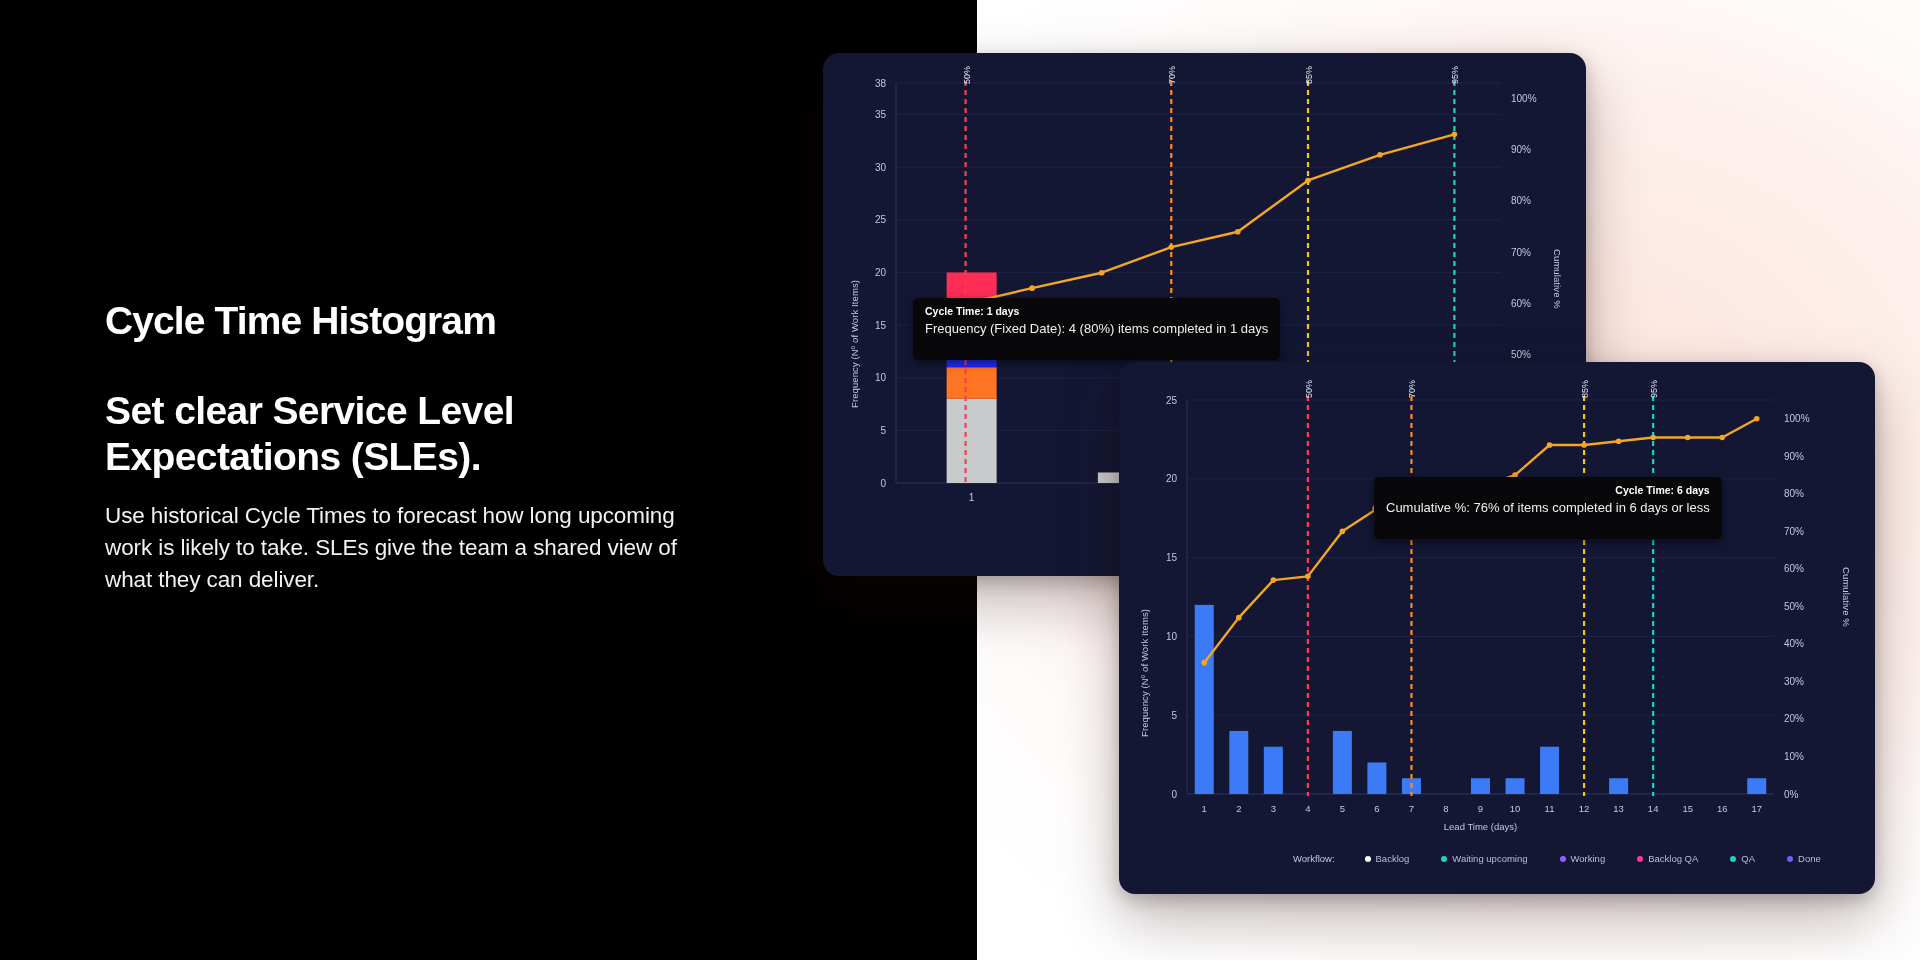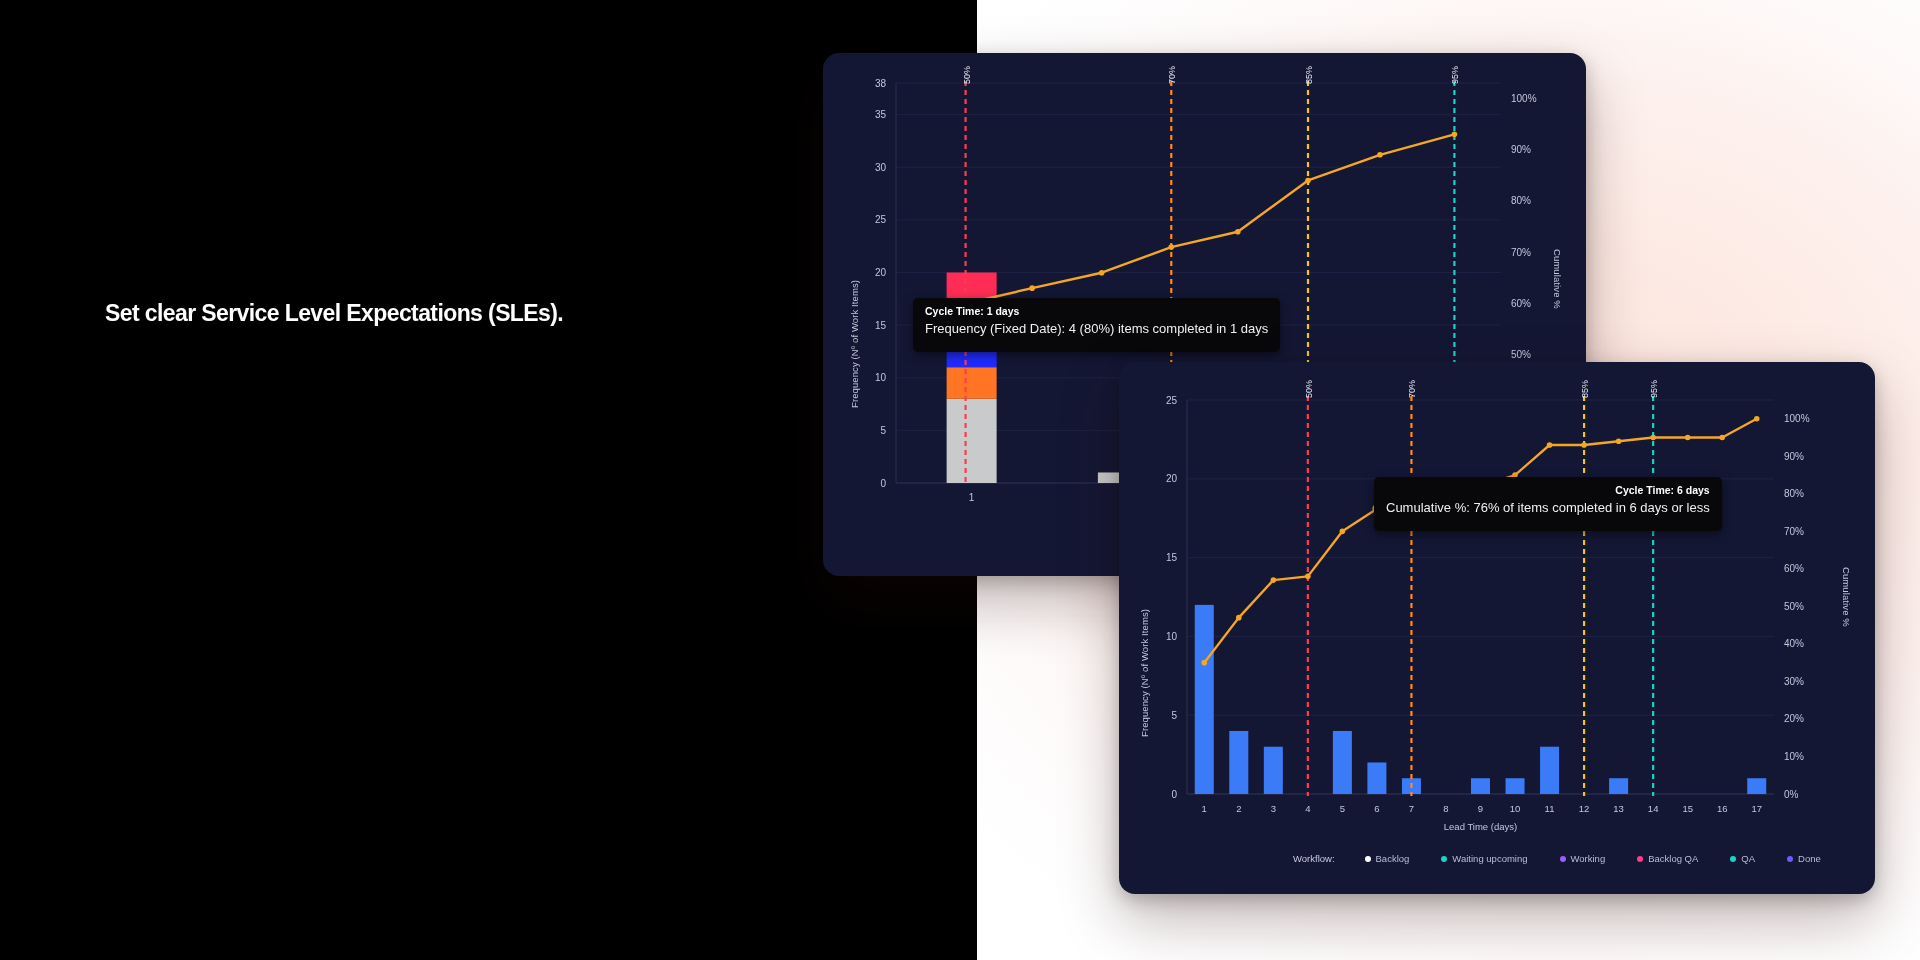--- a/index.html
+++ b/index.html
@@ -24,21 +24,21 @@
   
   #copy {
     position: absolute; left: 105px; top: 300px; width: 620px;
     color: #ffffff;
   }
   #copy h1 {
     font-size: 39px; font-weight: 700; letter-spacing: -0.9px;
     line-height: 1.08; margin-bottom: 46px;
   }
   #copy h2 {
-    font-size: 23px; font-weight: 700; letter-spacing: -0.6px;
+    font-size: 39px; font-weight: 700; letter-spacing: -0.6px;
     line-height: 1.18; margin-bottom: 20px;
   }
   #copy p {
     font-size: 22.5px; font-weight: 400; line-height: 1.42;
     color: #f2f2f2; letter-spacing: -0.1px;
   }
 
   
   .card {
     position: absolute;
@@ -56,21 +56,21 @@
 
   .plot { position: absolute; inset: 0; }
   svg.plot-svg { position: absolute; left: 0; top: 0; }
 
   
   .tooltip {
     position: absolute;
     background: #08080a;
     border-radius: 5px;
     color: #ffffff;
-    padding: 7px 12px 16px 12px;
+    padding: 7px 12px 24px 12px;
     box-shadow: 0 3px 10px rgba(0,0,0,0.5);
     white-space: nowrap;
   }
   .tooltip .tt-title { font-size: 10.5px; font-weight: 700; margin-bottom: 4px; }
   .tooltip .tt-body  { font-size: 13px; font-weight: 400; color: #f0f0f0; }
 
   #tooltip-1 { left: 913px; top: 298px; }
   #tooltip-2 { left: 1374px; top: 477px; text-align: right; }
 
   
@@ -93,21 +93,23 @@
   .rot-left  { transform: rotate(-90deg); transform-origin: 0 0; white-space: nowrap; }
   .rot-right { transform: rotate(90deg);  transform-origin: 0 0; white-space: nowrap; }
 </style>
 </head>
 <body>
 
 <div id="bg-left"></div>
 <div id="bg-right"></div>
 
 <div id="copy">
+  <h1>Cycle Time Histogram</h1>
   <h2>Set clear Service Level Expectations (SLEs).</h2>
+  <p>Use historical Cycle Times to forecast how long upcoming work is likely to take. SLEs give the team a shared view of what they can deliver.</p>
 </div>
 
 <div class="card" id="chart-card-1">
   <div class="plot">
     <svg class="plot-svg" id="svg1" width="763" height="523">
         <line x1="73" y1="430" x2="678" y2="430" stroke="#1e2244" stroke-width="1"></line>
         <line x1="73" y1="377.36842105263156" x2="678" y2="377.36842105263156" stroke="#1e2244" stroke-width="1"></line>
         <line x1="73" y1="324.7368421052632" x2="678" y2="324.7368421052632" stroke="#1e2244" stroke-width="1"></line>
         <line x1="73" y1="272.10526315789474" x2="678" y2="272.10526315789474" stroke="#1e2244" stroke-width="1"></line>
         <line x1="73" y1="219.47368421052633" x2="678" y2="219.47368421052633" stroke="#1e2244" stroke-width="1"></line>

